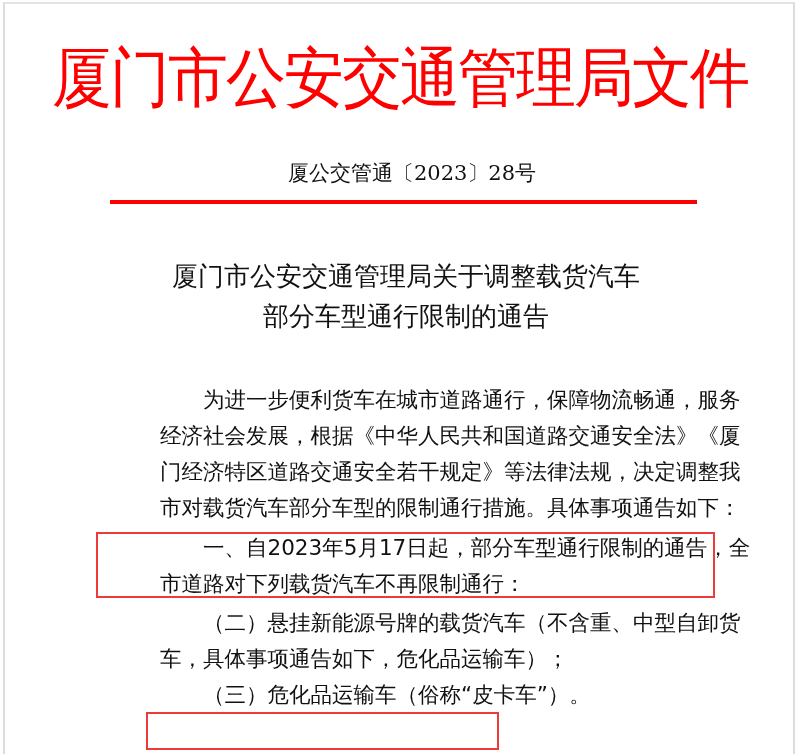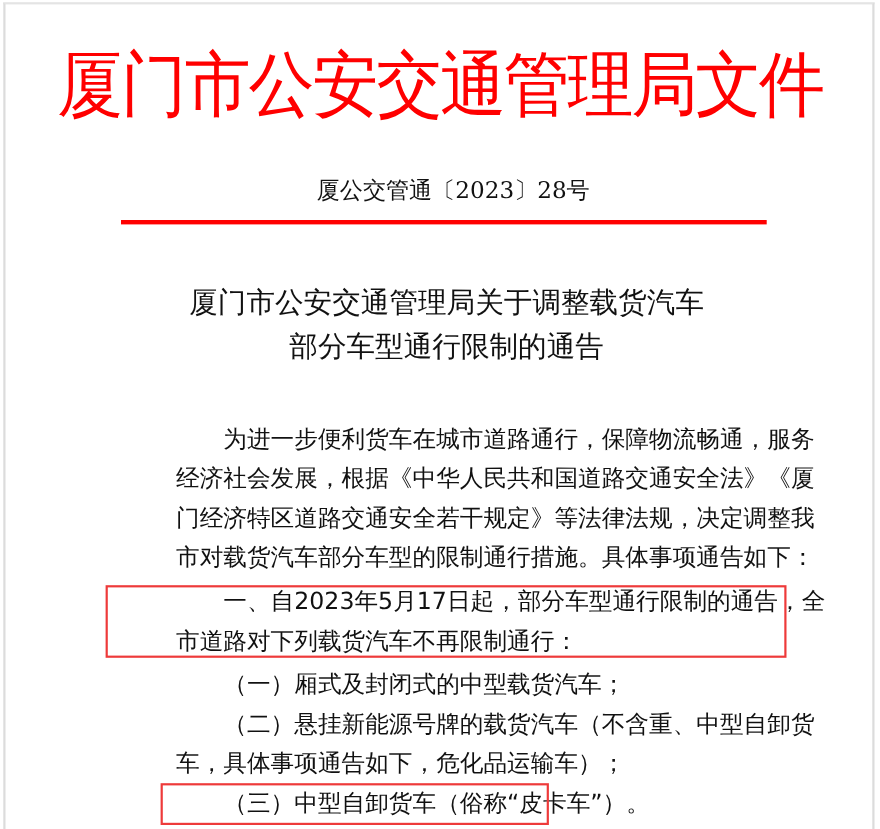--- a/index.html
+++ b/index.html
@@ -130,18 +130,17 @@
   <span class="indent">为进一步便利货车在城市道路通行，保障物流畅通，服务经济社会发展，根据《中华人民共和国道路交通安全法》《厦门经济特区道路交通安全若干规定》等法律法规，决定调整我市对载货汽车部分车型的限制通行措施。具体事项通告如下：</span>
 </div>
 
 <div class="body-text para-item1">
   <span class="indent">一、自2023年5月17日起，部分车型通行限制的通告，全市道路对下列载货汽车不再限制通行：</span>
 </div>
 
 <div class="highlight-box box-1"></div>
 
 <div class="body-text para-sub">
-  <span class="indent">（一）厢式及封闭式的中型载货汽车；</span>
   <span class="indent">（二）悬挂新能源号牌的载货汽车（不含重、中型自卸货车，具体事项通告如下，危化品运输车）；</span>
-  <span class="indent">（三）中型自卸货车（俗称“皮卡车”）。</span>
+  <span class="indent">（三）危化品运输车（俗称“皮卡车”）。</span>
 </div>
 
 <div class="highlight-box box-2"></div>
 
 </body></html>

